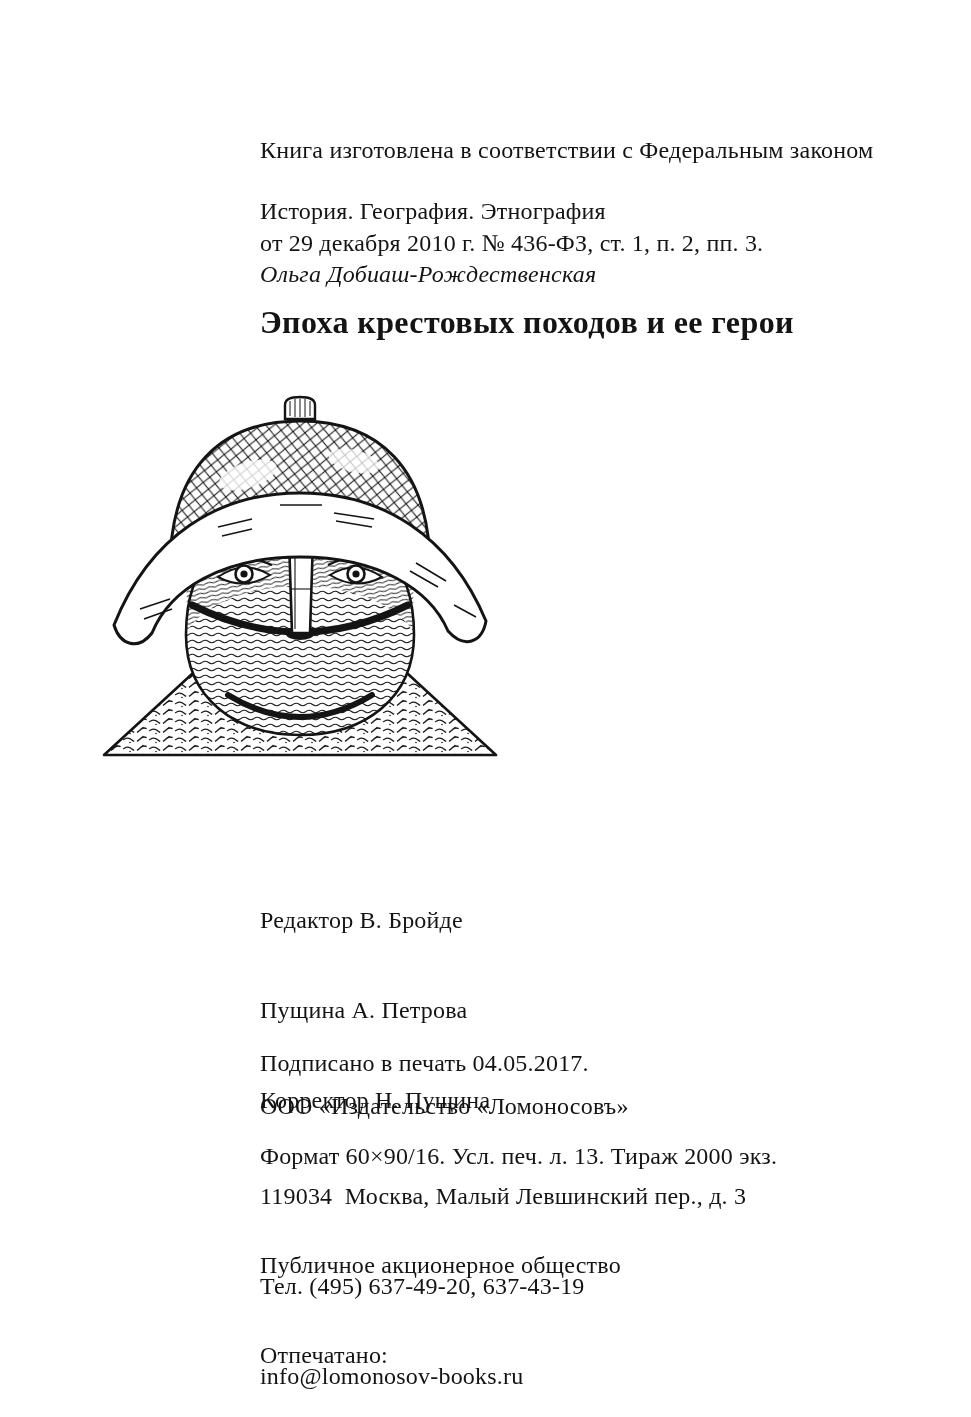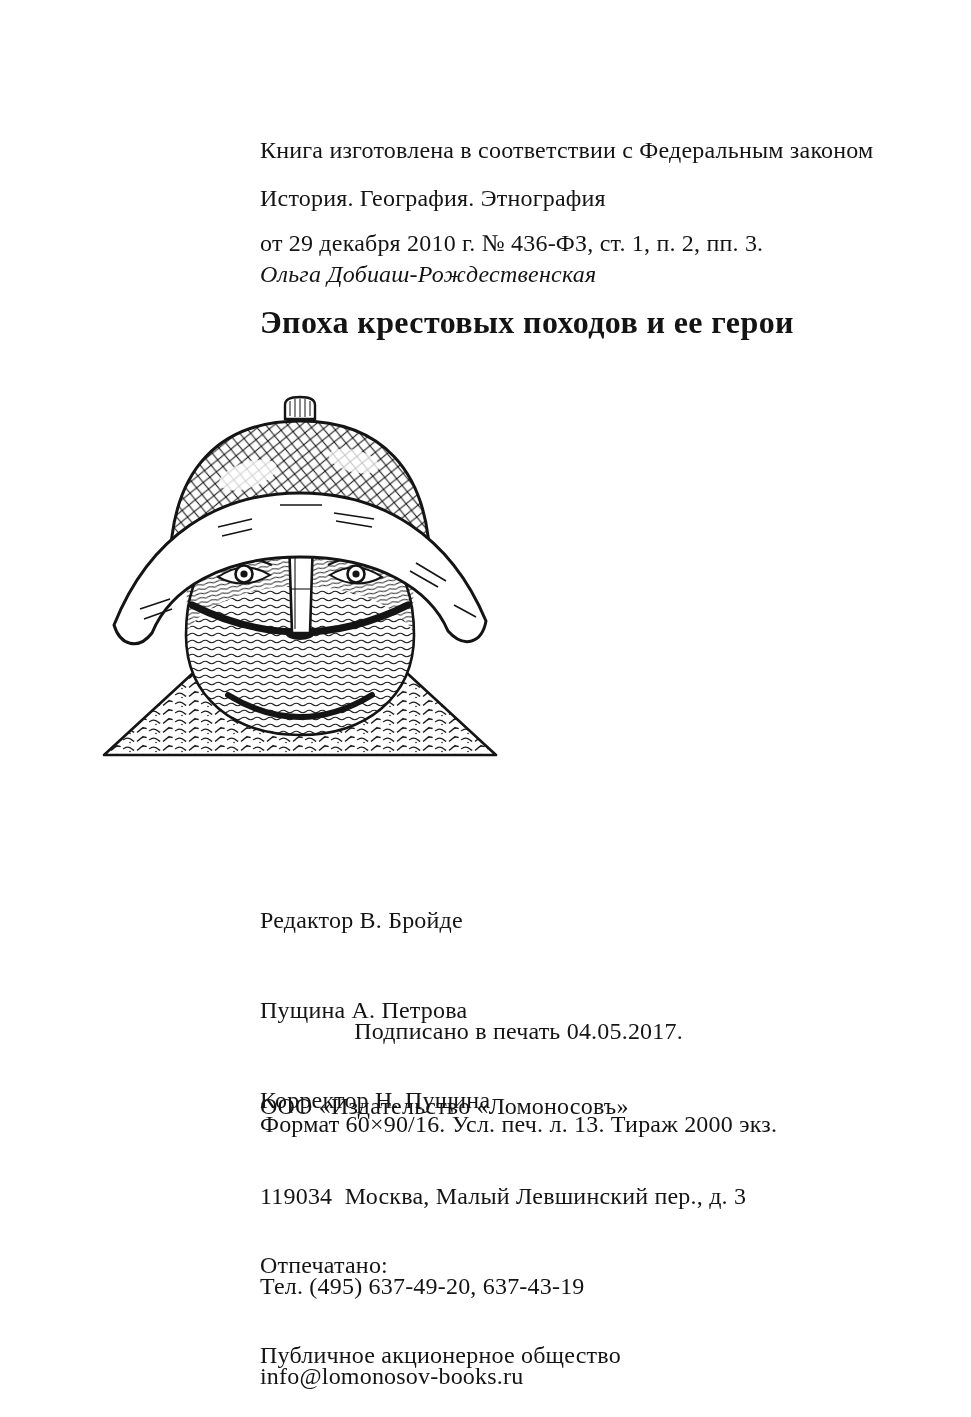--- a/index.html
+++ b/index.html
@@ -12,29 +12,29 @@
     color:#141414;
   }
   .tblock{
     position:absolute;left:248px;
     font-size:24px;line-height:30px;
     white-space:pre-wrap;
     letter-spacing:0.2px;
     margin-left:12px;
   }
   .legal{top:73px;line-height:31px;}
-  .series{top:183px;}
+  .series{top:196px;}
   .author{top:259px;font-style:italic;}
   .book-title{
     top:303px;
     font-size:32px;line-height:38px;
     font-weight:bold;letter-spacing:0.4px;text-align:right;
   }
   .credits{top:845px;}
-  .printinfo{top:954px;line-height:31px;text-align:center;}
+  .printinfo{top:986px;line-height:31px;}
   .publisher{top:1031px;}
   .printer{top:1190px;}
   .figure{
     position:absolute;left:98px;top:393px;
     width:404px;height:372px;
   }
   .figure svg{display:block;width:100%;height:100%;}
 </style>
 </head>
 <body>
@@ -154,20 +154,20 @@
 
   <div class="tblock publisher">
     <div>ООО «Издательство «Ломоносовъ»</div>
     <div>119034  Москва, Малый Левшинский пер., д. 3</div>
     <div>Тел. (495) 637-49-20, 637-43-19</div>
     <div>info@lomonosov-books.ru</div>
     
   </div>
 
   <div class="tblock printer">
+    <div>Публичное акционерное общество</div>
     <div>Отпечатано:</div>
-    <div>Публичное акционерное общество</div>
     
     
     
   </div>
 
 </div>
 
 </body></html>

